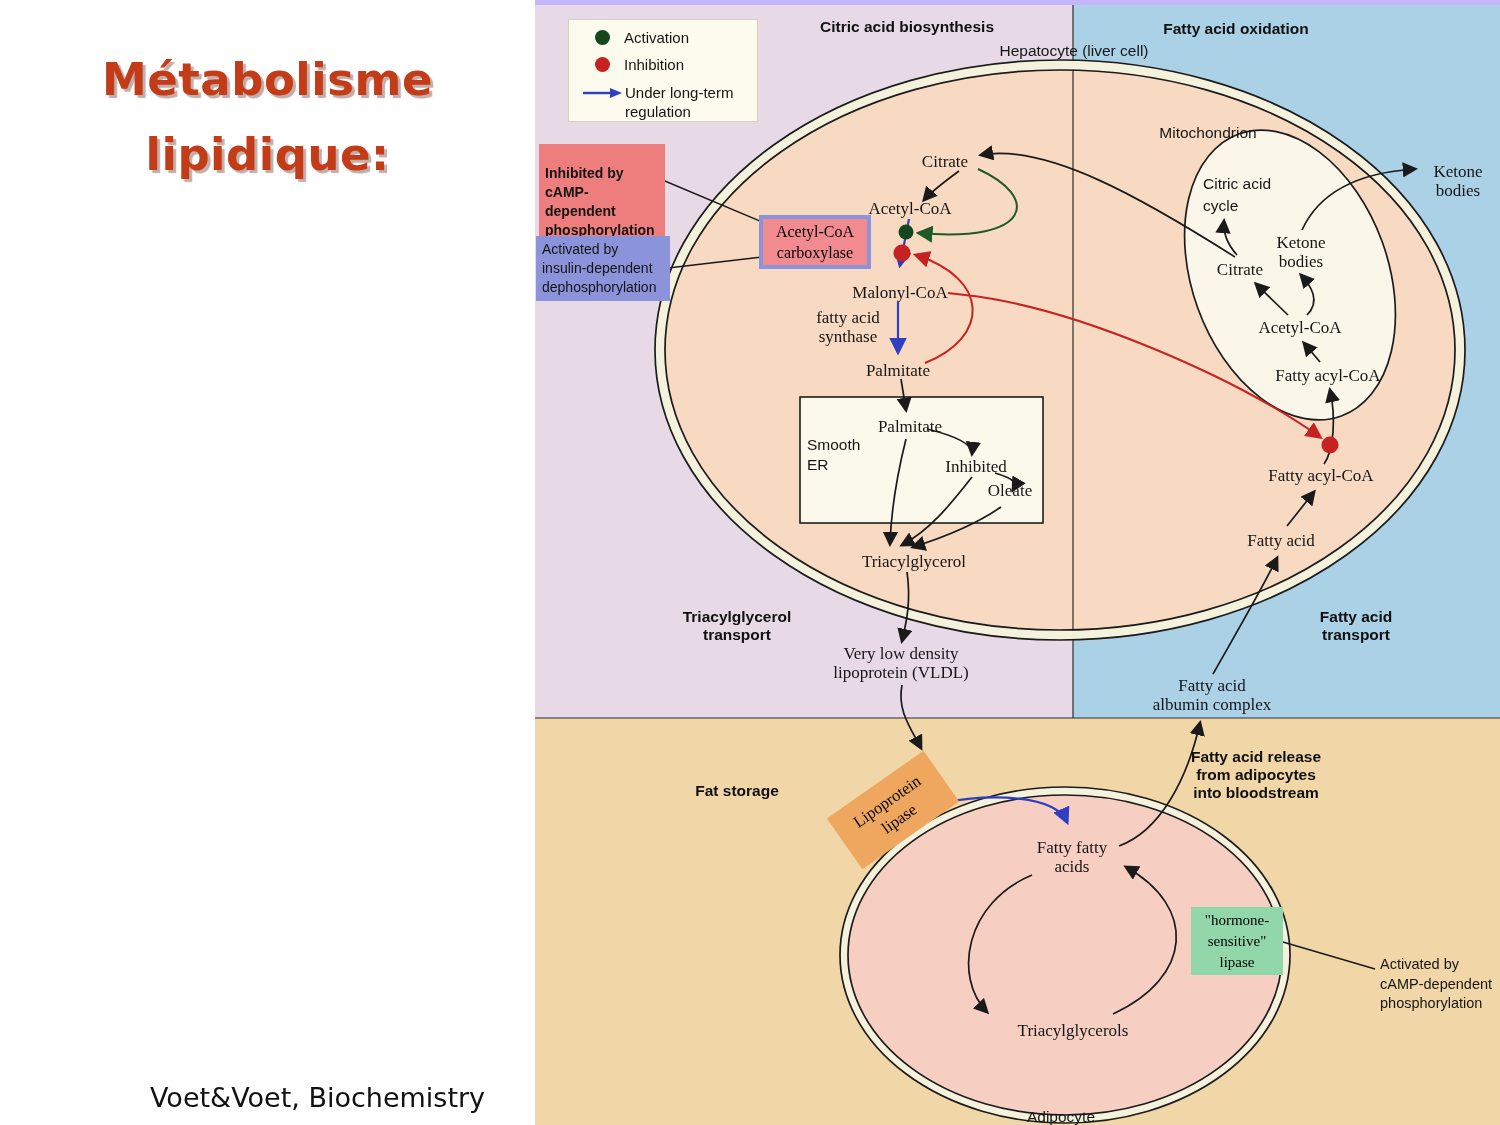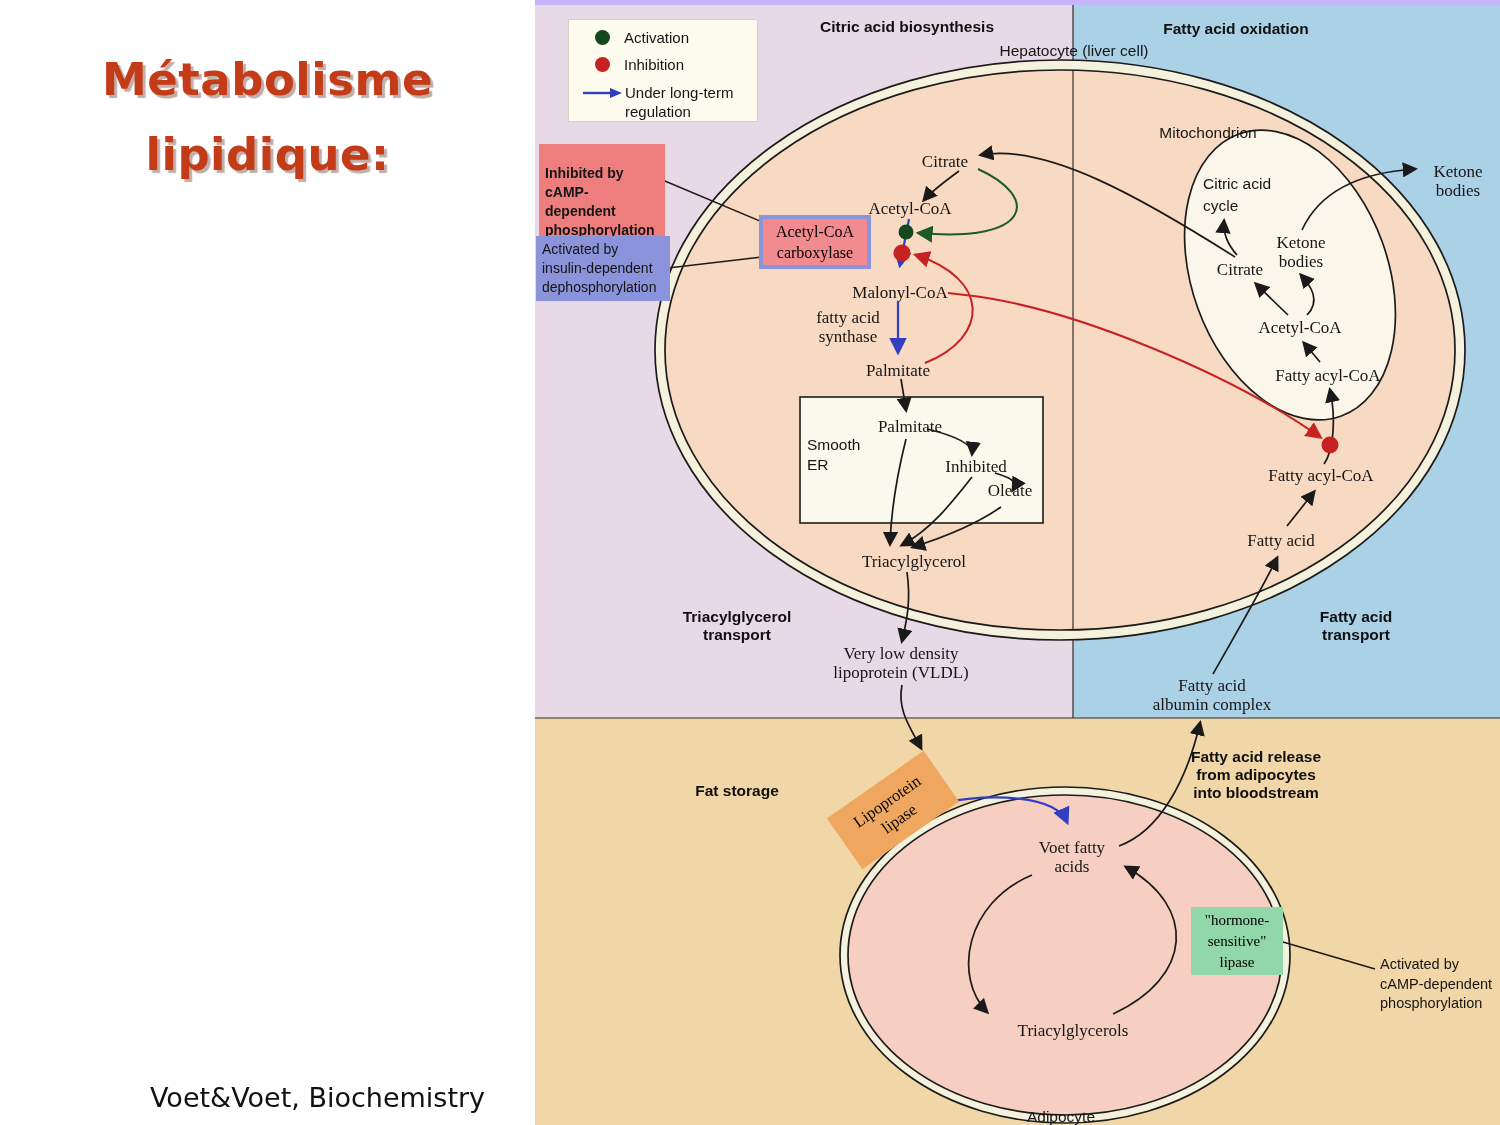--- a/index.html
+++ b/index.html
@@ -200,21 +200,21 @@
     <div class="lbl serif c" style="left:365px;top:287px;">Malonyl-CoA</div>
     <div class="lbl serif c" style="left:313px;top:322px;">fatty acid
 synthase</div>
     <div class="lbl serif c" style="left:363px;top:365px;">Palmitate</div>
     <div class="lbl serif c" style="left:375px;top:421px;">Palmitate</div>
     <div class="lbl serif c" style="left:441px;top:461px;">Inhibited</div>
     <div class="lbl serif c" style="left:475px;top:485px;">Oleate</div>
     <div class="lbl serif c" style="left:379px;top:556px;">Triacylglycerol</div>
     <div class="lbl serif c" style="left:366px;top:658px;">Very low density
 lipoprotein (VLDL)</div>
-    <div class="lbl serif c" style="left:537px;top:852px;">Voet fatty
+    <div class="lbl serif c" style="left:537px;top:852px;">Fatty fatty
 acids</div>
     <div class="lbl serif c" style="left:538px;top:1025px;">Triacylglycerols</div>
     <div class="lbl serif c" style="left:677px;top:690px;">Fatty acid
 albumin complex</div>
     <div class="lbl serif c" style="left:746px;top:535px;">Fatty acid</div>
     <div class="lbl serif c" style="left:786px;top:470px;">Fatty acyl-CoA</div>
     <div class="lbl serif c" style="left:793px;top:370px;">Fatty acyl-CoA</div>
     <div class="lbl serif c" style="left:765px;top:322px;">Acetyl-CoA</div>
     <div class="lbl serif c" style="left:705px;top:264px;">Citrate</div>
     <div class="lbl serif c" style="left:766px;top:247px;">Ketone

